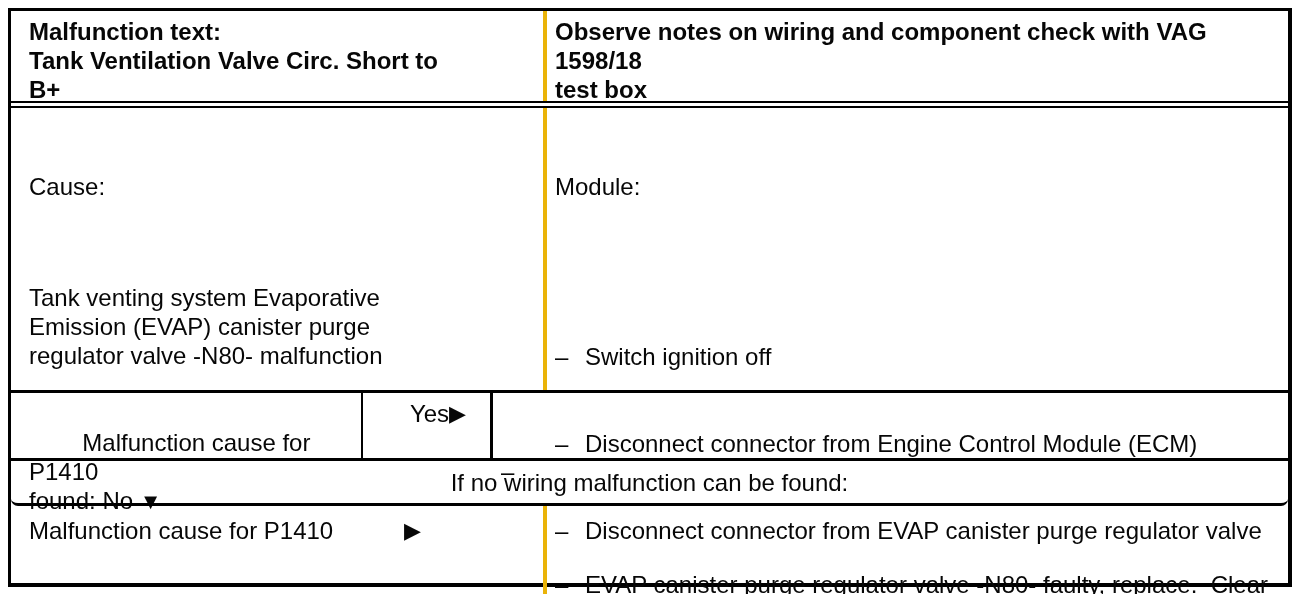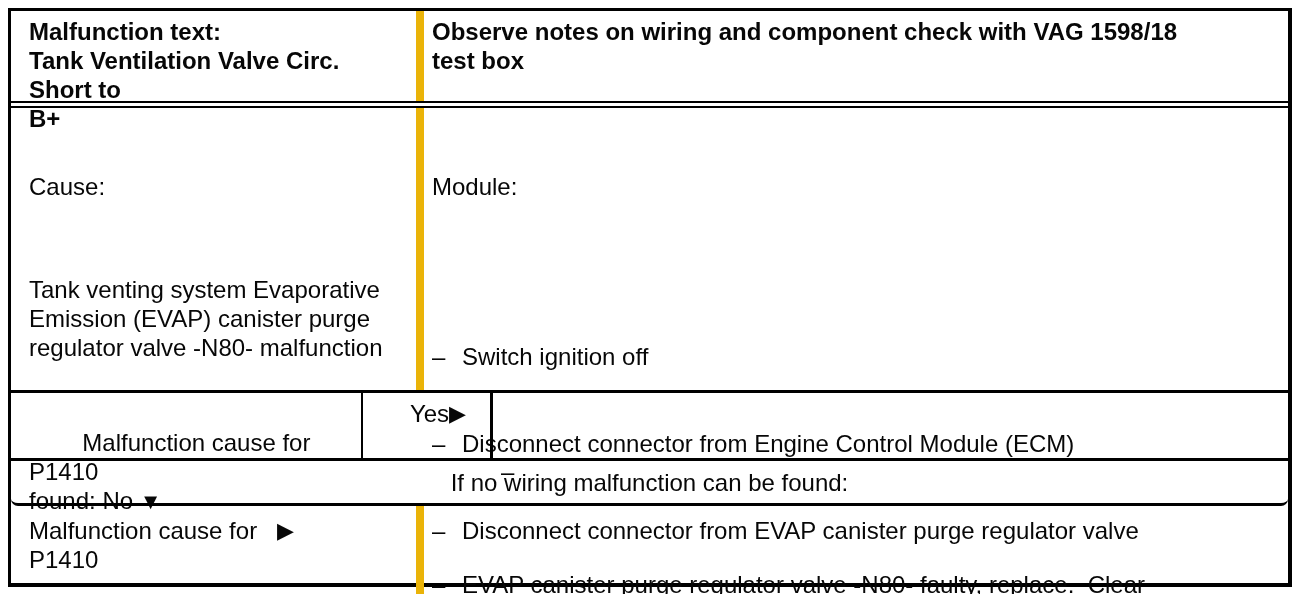--- a/index.html
+++ b/index.html
@@ -14,26 +14,26 @@
     box-sizing:border-box;display:flex;flex-direction:column;
     font-size:24px;line-height:29px;
   }
   .row{display:flex;box-sizing:border-box;flex:none;}
   .r1{height:97px;border-bottom:7px double #000;font-weight:bold;}
   .r2{height:285px;border-bottom:3px solid #000;}
   .r3{height:68px;border-bottom:3px solid #000;}
   .r4{height:45px;border-bottom:3px solid #000;align-items:center;justify-content:center;border-radius:7px;}
   .r5{flex:1;}
   .cell{box-sizing:border-box;padding:6px 10px 4px 18px;white-space:pre-wrap;}
-  .cL{width:413px;border-right:8px solid #eab308;}
+  .cL{width:536px;border-right:4px solid #eab308;}
   .cR{flex:1;padding-left:8px;}
   .cQ{width:352px;border-right:2px solid #000;}
   .cY{width:100px;border-right:3px solid #000;display:flex;justify-content:center;
       align-items:flex-start;padding:6px 2px 0 2px;margin-left:23px;}
-  .cause-desc{margin-top:16px;}
+  .cause-desc{margin-top:24px;}
   .remedy-items{margin-top:25px;}
   .ritem{display:flex;}
   .ritem .bul{flex:none;width:30px;}
   .arrow{font-size:22px;letter-spacing:0;}
   .final-left{display:flex;justify-content:space-between;align-items:flex-start;padding-top:10px;}
   .final-left .arrow{margin-right:112px;}
   .sep{text-align:center;}
 </style>
 </head>
 <body>

